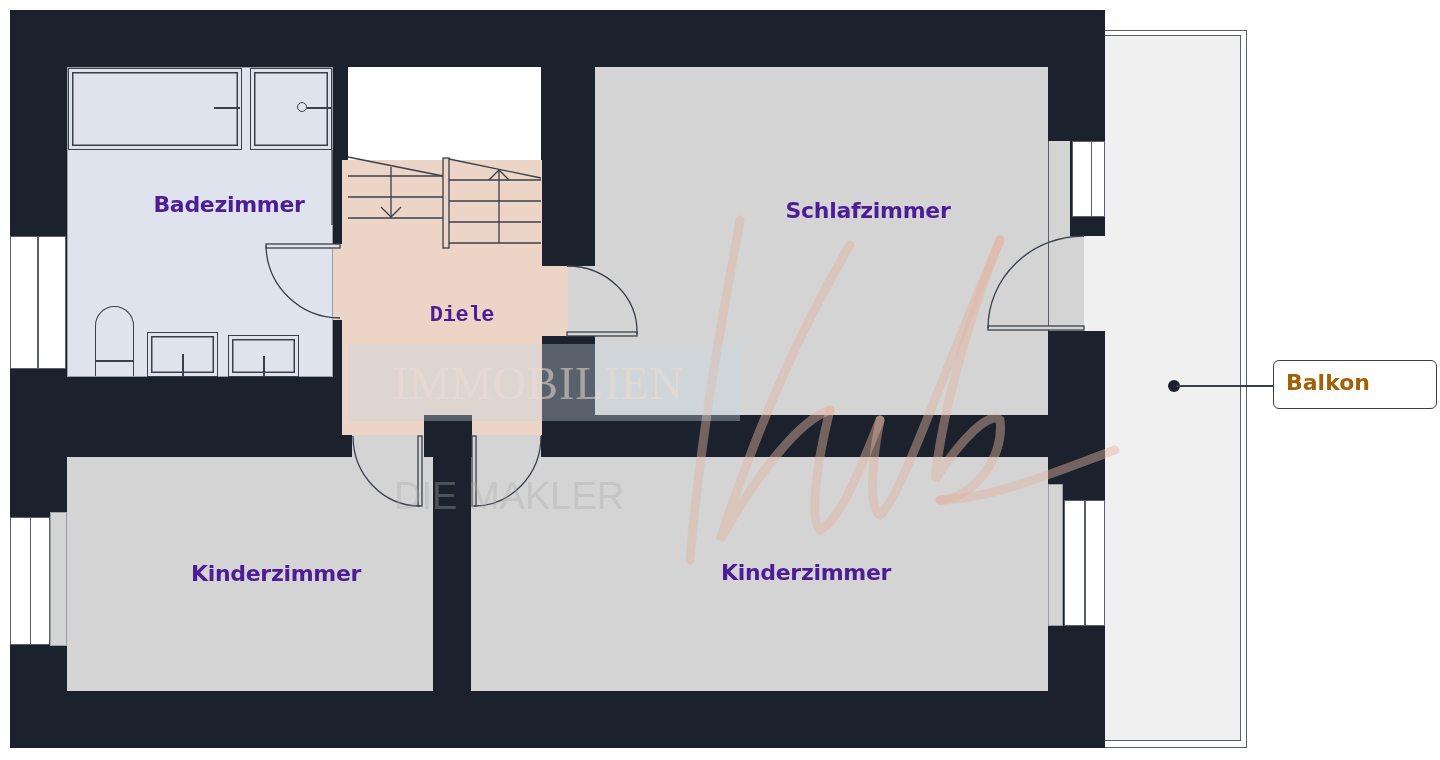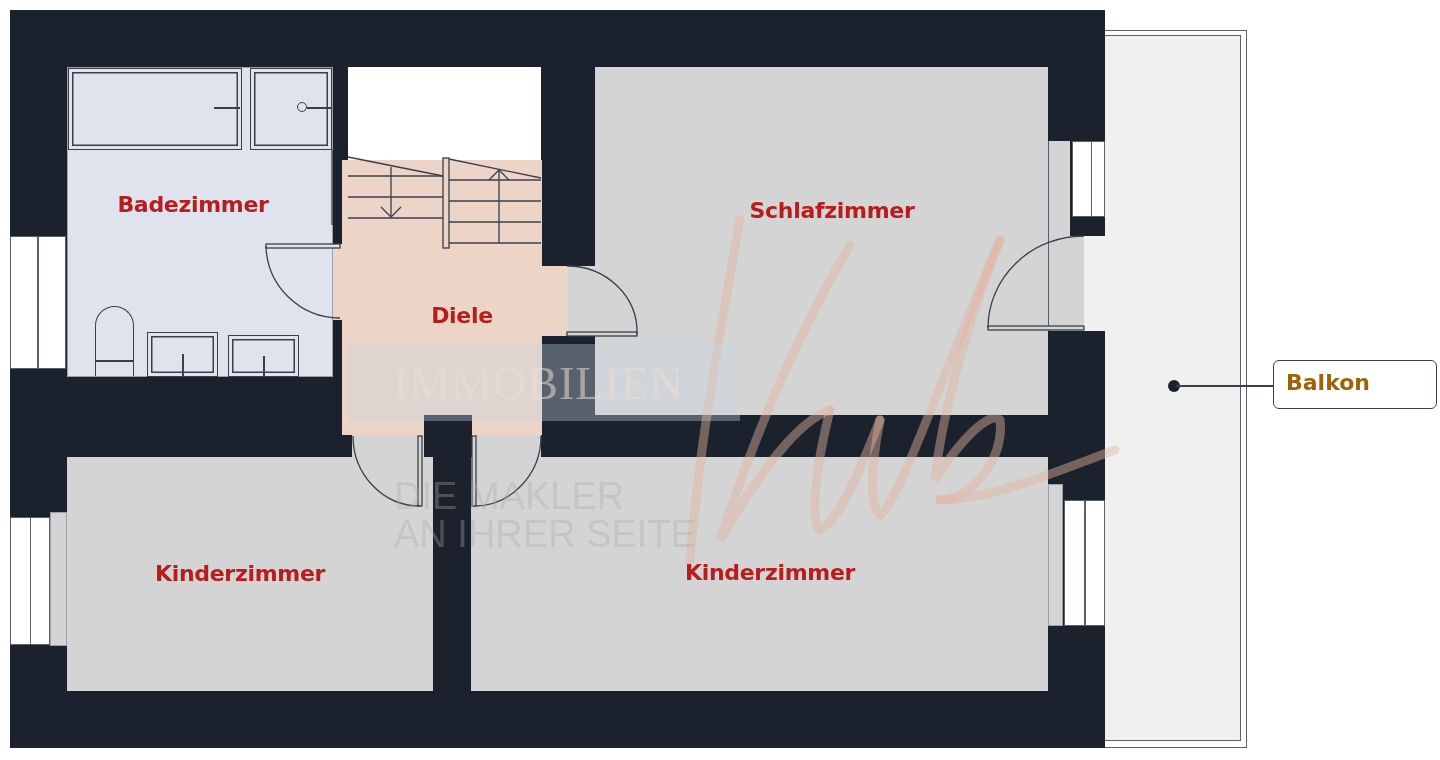--- a/index.html
+++ b/index.html
@@ -2,21 +2,21 @@
 <html><head>
 <meta charset="utf-8">
 <style>
   html,body{margin:0;padding:0;background:#ffffff;}
   body{width:1440px;height:760px;position:relative;overflow:hidden;font-family:"Liberation Sans",sans-serif;}
   .abs{position:absolute;box-sizing:border-box;}
   .wall{background:#1c222d;}
   .room{background:#d4d4d4;}
   .bath{background:#dfe3ee;}
   .diele{background:#ecd5c7;}
-  .label{position:absolute;font-family:"DejaVu Sans",sans-serif;font-weight:bold;font-size:22px;color:#b91c1c;white-space:nowrap;transform:translate(-50%,-50%);letter-spacing:-0.3px;}
+  .label{position:absolute;font-family:"DejaVu Sans",sans-serif;font-weight:bold;font-size:22px;color:#4c1d95;white-space:nowrap;transform:translate(-50%,-50%);letter-spacing:-0.3px;margin-left:36px;}
   .win{background:#ffffff;border:1px solid #5a606b;}
   .fixture{border:1.5px solid #3a404b;background:#dfe3ee;box-shadow:inset 0 0 0 3px #dfe3ee, inset 0 0 0 4.5px #3a404b;}
   svg.overlay{position:absolute;left:0;top:0;}
   .wm{position:absolute;font-family:Liberation Serif, serif;color:rgba(235,220,210,0.55);white-space:nowrap;}
   .wm2{position:absolute;font-family:"Liberation Sans",sans-serif;color:rgba(170,170,170,0.35);white-space:nowrap;font-size:38px;line-height:38px;}
   .callout{position:absolute;border:1.5px solid #3a404b;border-radius:6px;background:#fff;font-family:"DejaVu Sans",sans-serif;font-weight:bold;font-size:22px;color:#a16207;padding:0 12px;line-height:44px;}
 </style>
 </head>
 <body>
 
@@ -123,25 +123,24 @@
       <path d="M880,420 C870,470 870,510 880,515 C900,500 940,380 1000,240"></path>
       <path d="M1000,240 C960,340 940,430 935,480 C960,440 990,410 1000,420 C1005,460 970,500 940,500"></path>
       <path d="M940,500 C990,500 1060,470 1115,450"></path>
     </g>
   </svg>
 
   <div class="abs" style="left:348px;top:344px;width:392px;height:77px;background:rgba(200,215,225,0.35);"></div>
   <div class="wm" style="left:393px;top:356px;font-size:46px;line-height:56px;letter-spacing:1px;">IMMOBILIEN</div>
   <div class="wm2" style="left:394px;top:477px;">
     <div>DIE MAKLER</div>
-    <div>AN IHRER SEITE</div>
   </div>
 
   <div class="label" style="left:193px;top:204px;">Badezimmer</div>
-  <div class="label" style="left:462px;top:315px;">Diele</div>
+  <div class="label" style="left:426px;top:315px;font-family:Liberation Mono, monospace;">Diele</div>
   <div class="label" style="left:832px;top:210px;">Schlafzimmer</div>
   <div class="label" style="left:240px;top:573px;">Kinderzimmer</div>
   <div class="label" style="left:770px;top:572px;">Kinderzimmer</div>
 
   <div class="abs" style="left:1168px;top:380px;width:12px;height:12px;border-radius:50%;background:#1c222d;"></div>
   <div class="abs" style="left:1176px;top:385px;width:98px;height:1.5px;background:#3a404b;"></div>
   <div class="callout" style="left:1273px;top:360px;width:138px;height:47px;">Balkon</div>
 </div>
 
 </body></html>

